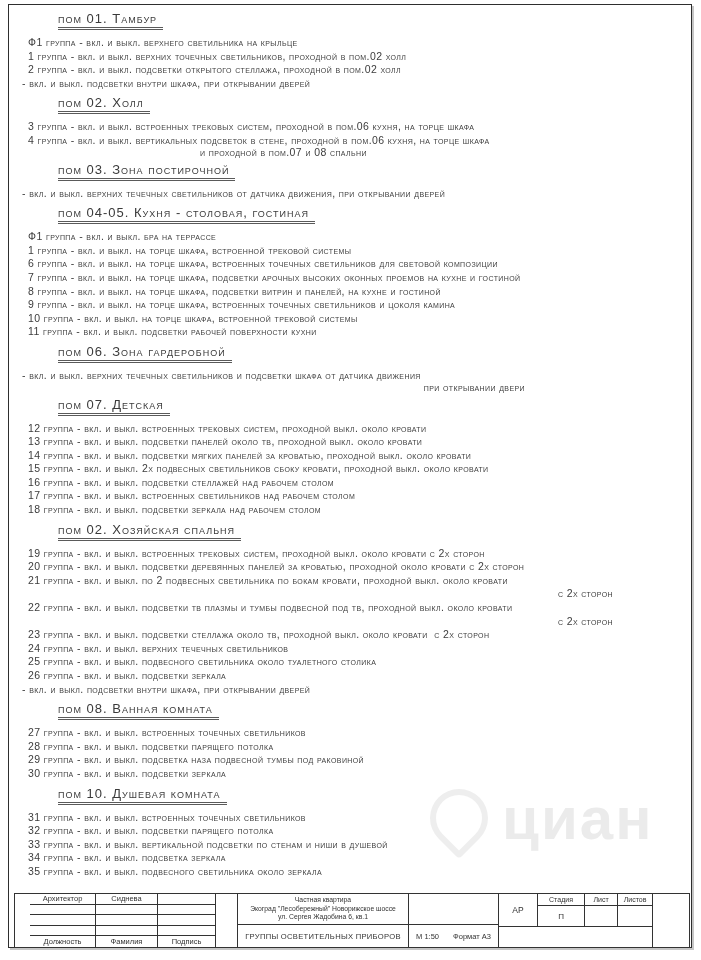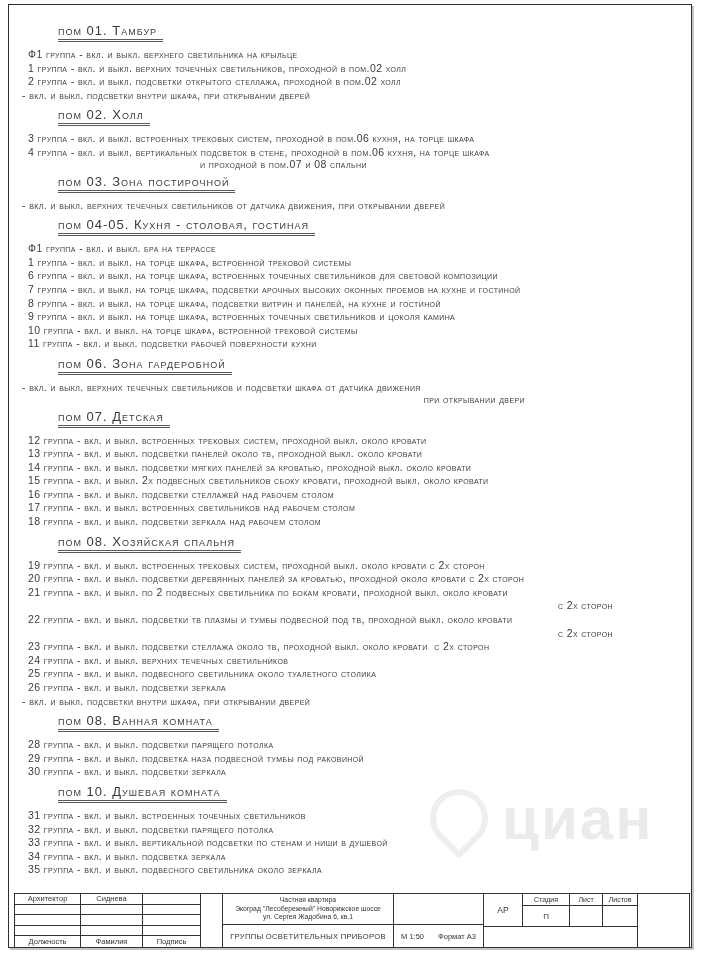--- a/index.html
+++ b/index.html
@@ -6,21 +6,21 @@
   body{
     width:701px;height:960px;background:#ffffff;position:relative;overflow:hidden;
     font-family:"Liberation Sans",sans-serif;
   }
   .frame{
     position:absolute;left:8px;top:4px;width:684px;height:944px;
     border:1.6px solid #2e2e2e;box-sizing:border-box;
     box-shadow:2px 2px 0 #c6c6c6;
   }
   
-  #content{position:absolute;left:10px;top:18px;width:684px;}
+  #content{position:absolute;left:10px;top:6px;width:684px;}
   .line{
     font-size:10.5px;line-height:13.6px;color:#3c3c3c;letter-spacing:0.4px;
     font-variant-caps:small-caps;white-space:pre;padding-left:18px;box-sizing:border-box;
   }
   .note{padding-left:12px;}
   .cont-mid{text-align:center;padding-right:137px;height:9px;line-height:9px;padding-left:0;}
   .cont-mid2{text-align:right;padding-right:169px;height:9px;line-height:9px;padding-left:0;}
   .cont-right{text-align:right;padding-right:81px;padding-left:0;}
   .sec-title{margin:3px 0 6px 48px;}
   .sec-title-text{
@@ -32,21 +32,21 @@
   .wm{
     position:absolute;left:430px;top:768px;width:260px;height:100px;
     display:flex;align-items:center;gap:14px;pointer-events:none;
   }
   .wm-pin{width:46px;height:46px;border:6px solid rgba(170,170,170,0.20);border-radius:50% 50% 50% 4px;transform:rotate(-45deg);}
   .wm-text{font-size:60px;font-weight:bold;letter-spacing:2px;color:rgba(165,165,165,0.22);}
   
   .tb{
     position:absolute;left:14px;top:893px;width:676px;height:55px;
     display:flex;border:1.5px solid #333;box-sizing:border-box;
-    color:#333;background:#fff;
+    color:#333;background:#fff;padding-left:15px;
   }
   .tb *{box-sizing:border-box;}
   .tb-col{height:100%;}
   .tb-roles{width:208px;display:grid;grid-template-columns:66px 62px 58px 22px;grid-template-rows:repeat(5,1fr);border-right:1px solid #333;}
   .tb-roles .c{border-right:1px solid #333;border-bottom:1px solid #333;font-size:7.5px;display:flex;align-items:center;justify-content:center;overflow:hidden;white-space:nowrap;}
   .tb-roles .c:nth-child(4n){border-right:none;margin-left:24px;}
   .tb-roles .c.last-row{border-bottom:none;}
   .tb-project{width:171px;border-right:1px solid #333;display:flex;flex-direction:column;}
   .proj-top{height:31px;border-bottom:1px solid #333;display:flex;flex-direction:column;align-items:center;justify-content:center;font-size:6.8px;line-height:8.6px;text-align:center;white-space:nowrap;}
   .proj-doc{flex:1;display:flex;align-items:center;justify-content:center;font-size:7.6px;letter-spacing:0.3px;white-space:nowrap;}
@@ -118,35 +118,36 @@
       <div class="sec-title"><span class="sec-title-text">пом 07. Детская</span></div>
       <div class="line group">12 группа - вкл. и выкл. встроенных трековых систем, проходной выкл. около кровати</div>
       <div class="line group">13 группа - вкл. и выкл. подсветки панелей около тв, проходной выкл. около кровати</div>
       <div class="line group">14 группа - вкл. и выкл. подсветки мягких панелей за кроватью, проходной выкл. около кровати</div>
       <div class="line group">15 группа - вкл. и выкл. 2х подвесных светильников сбоку кровати, проходной выкл. около кровати</div>
       <div class="line group">16 группа - вкл. и выкл. подсветки стеллажей над рабочем столом</div>
       <div class="line group">17 группа - вкл. и выкл. встроенных светильников над рабочем столом</div>
       <div class="line group">18 группа - вкл. и выкл. подсветки зеркала над рабочем столом</div>
     </div>
     <div class="section">
-      <div class="sec-title"><span class="sec-title-text">пом 08. Хозяйская спальня</span></div>
+      <div class="sec-title"><span class="sec-title-text">пом 02. Хозяйская спальня</span></div>
       <div class="line group">19 группа - вкл. и выкл. встроенных трековых систем, проходной выкл. около кровати с 2х сторон</div>
       <div class="line group">20 группа - вкл. и выкл. подсветки деревянных панелей за кроватью, проходной около кровати с 2х сторон</div>
       <div class="line group">21 группа - вкл. и выкл. по 2 подвесных светильника по бокам кровати, проходной выкл. около кровати</div>
       <div class="line cont-right">с 2х сторон</div>
       <div class="line group">22 группа - вкл. и выкл. подсветки тв плазмы и тумбы подвесной под тв, проходной выкл. около кровати</div>
       <div class="line cont-right">с 2х сторон</div>
       <div class="line group">23 группа - вкл. и выкл. подсветки стеллажа около тв, проходной выкл. около кровати  с 2х сторон</div>
       <div class="line group">24 группа - вкл. и выкл. верхних течечных светильников</div>
       <div class="line group">25 группа - вкл. и выкл. подвесного светильника около туалетного столика</div>
       <div class="line group">26 группа - вкл. и выкл. подсветки зеркала</div>
       <div class="line note">- вкл. и выкл. подсветки внутри шкафа, при открывании дверей</div>
     </div>
     <div class="section">
       <div class="sec-title"><span class="sec-title-text">пом 08. Ванная комната</span></div>
+      <div class="line group">27 группа - вкл. и выкл. встроенных точечных светильников</div>
       <div class="line group">28 группа - вкл. и выкл. подсветки парящего потолка</div>
       <div class="line group">29 группа - вкл. и выкл. подсветка наза подвесной тумбы под раковиной</div>
       <div class="line group">30 группа - вкл. и выкл. подсветки зеркала</div>
     </div>
     <div class="section">
       <div class="sec-title"><span class="sec-title-text">пом 10. Душевая комната</span></div>
       <div class="line group">31 группа - вкл. и выкл. встроенных точечных светильников</div>
       <div class="line group">32 группа - вкл. и выкл. подсветки парящего потолка</div>
       <div class="line group">33 группа - вкл. и выкл. вертикальной подсветки по стенам и ниши в душевой</div>
       <div class="line group">34 группа - вкл. и выкл. подсветка зеркала</div>

